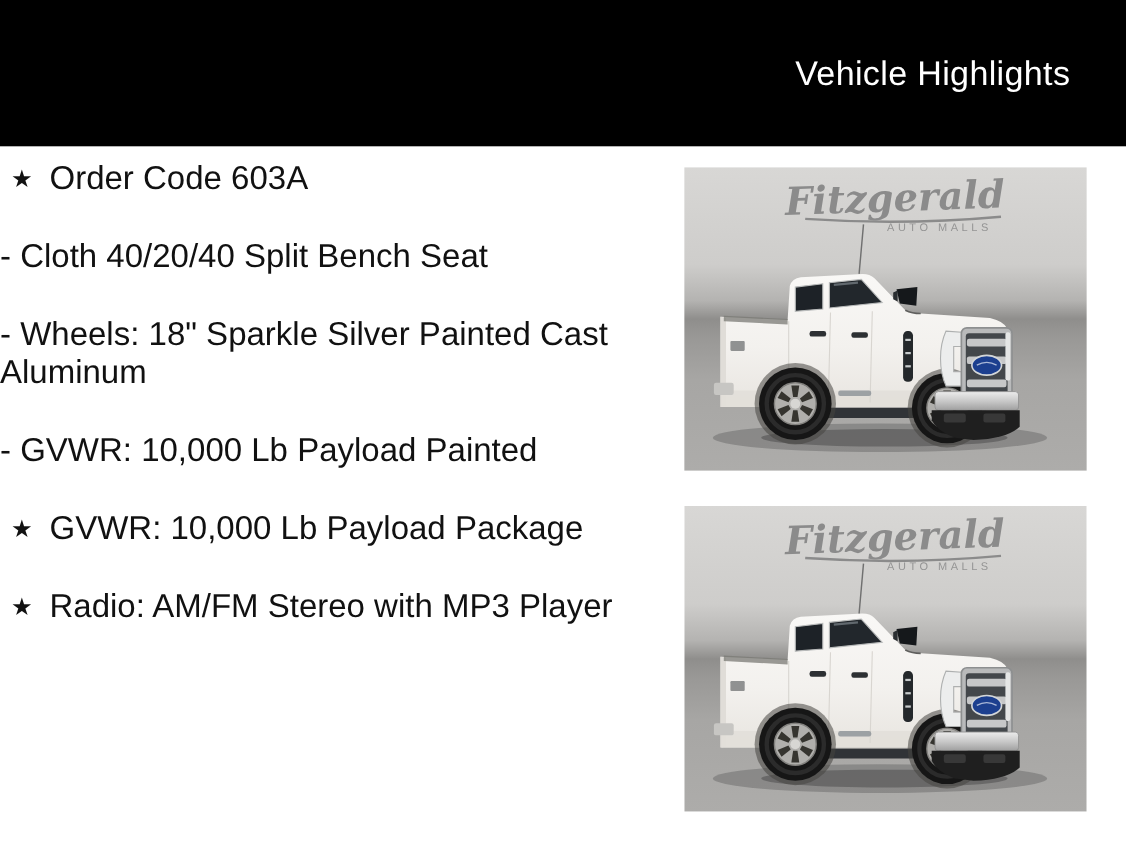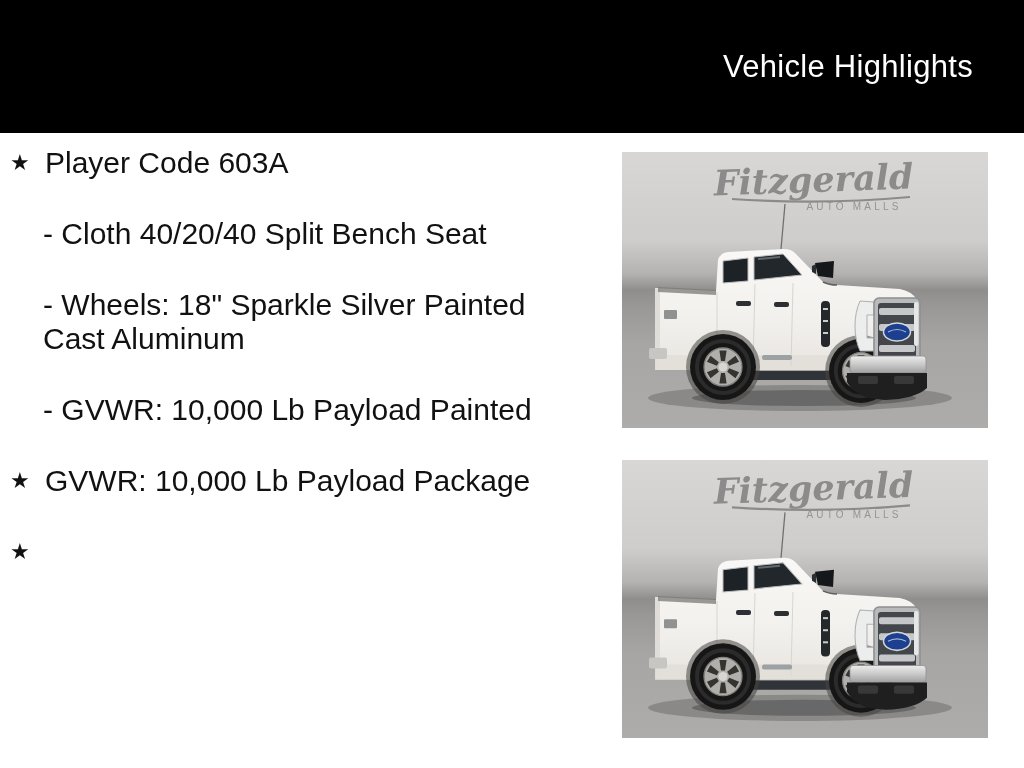--- a/index.html
+++ b/index.html
@@ -21,21 +21,21 @@
   
   .highlights{
     position:absolute;left:0;top:146px;width:585px;
     margin:0;padding:0;list-style:none;
   }
   .highlights li{
     font-size:30px;line-height:34px;color:#111111;
     margin:0 0 37px 0;box-sizing:border-box;
   }
   li.star{position:relative;padding-left:45px;max-width:565px;}
-  li.sub{padding-left:43px;max-width:558px;}
+  li.sub{max-width:558px;}
   li.star .bullet{
     position:absolute;left:10px;top:1px;
     font-size:22px;line-height:32px;color:#111111;
   }
   
   .photo{position:absolute;left:622px;width:366px;}
   .photo svg{display:block;width:100%;height:100%;}
   #photo1{top:152px;height:276px;}
   #photo2{top:460px;height:278px;}
   .defs-holder{position:absolute;width:0;height:0;overflow:hidden;}
@@ -141,37 +141,38 @@
   </defs>
 </svg>
 
 <div class="slide-header">
   <h1>Vehicle Highlights</h1>
 </div>
 
 <ul class="highlights">
   <li class="star">
     <span class="bullet">★</span>
-    <span>Player Code 603A</span>
+    <span>Order Code 603A</span>
   </li>
   <li class="sub">
     <span>- Cloth 40/20/40 Split Bench Seat</span>
   </li>
   <li class="sub">
     <span>- Wheels: 18" Sparkle Silver Painted Cast Aluminum</span>
   </li>
   <li class="sub">
     <span>- GVWR: 10,000 Lb Payload Painted</span>
   </li>
   <li class="star">
     <span class="bullet">★</span>
     <span>GVWR: 10,000 Lb Payload Package</span>
   </li>
   <li class="star">
     <span class="bullet">★</span>
+    <span>Radio: AM/FM Stereo with MP3 Player</span>
   </li>
 </ul>
 
 <div class="photo" id="photo1">
   <svg viewBox="0 0 366 276" preserveAspectRatio="none">
     <use href="#truck-art" width="366" height="276"></use>
     <g>
       <text x="192" y="40" text-anchor="middle" transform="rotate(-2 192 40)" font-family="DejaVu Serif, serif" font-style="italic" font-weight="bold" font-size="35" fill="#8b8b8b">Fitzgerald</text>
       <path d="M110,47 Q200,53 288,45" stroke="#8b8b8b" stroke-width="2.2" fill="none"></path>
       <text x="232" y="58" text-anchor="middle" font-family="Liberation Sans, sans-serif" font-size="10" letter-spacing="3.2" fill="#949494">AUTO MALLS</text>

